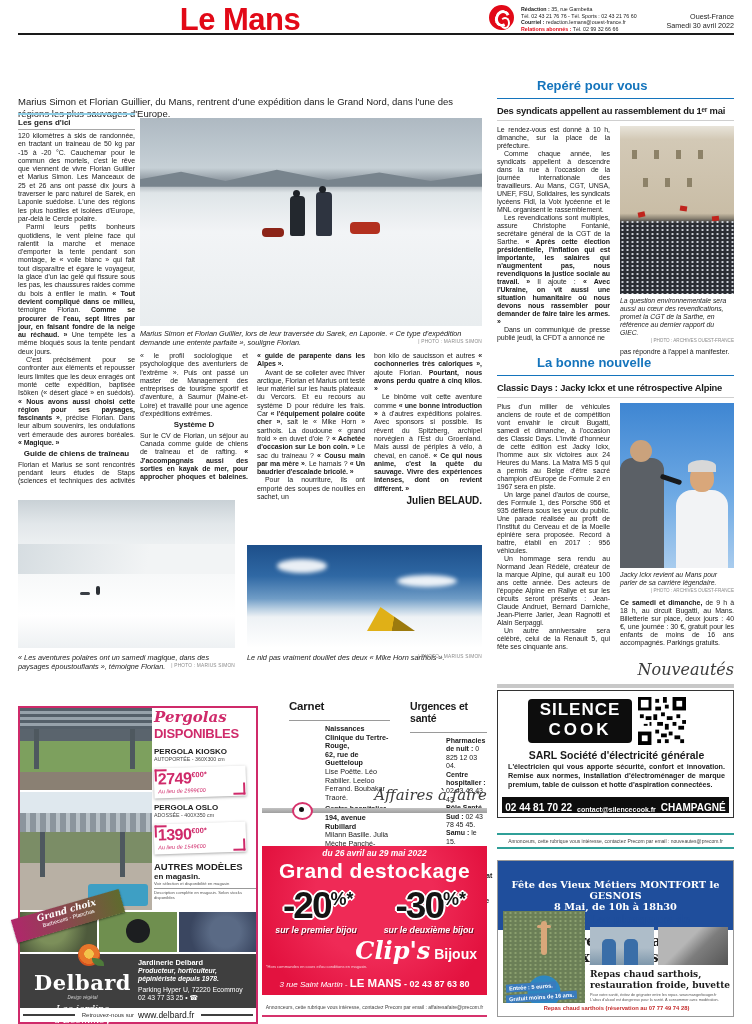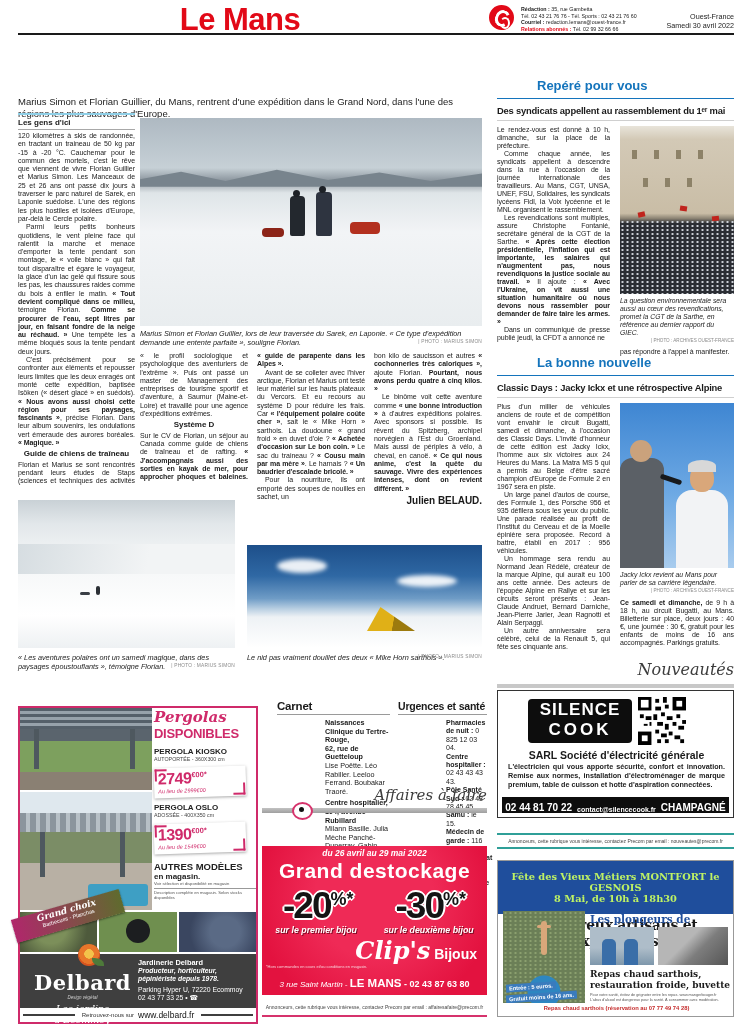--- a/index.html
+++ b/index.html
@@ -70,21 +70,21 @@
   .art-title{position:absolute;left:0;width:240px;font-size:9.4px;font-weight:bold;letter-spacing:-0.2px;white-space:nowrap;}
   .gray-rule{position:absolute;left:0;width:237px;height:1px;background:#cfcfcf;}
   .rbody{font-size:7px;line-height:8px;text-align:justify;letter-spacing:-0.05px;}
   .rbody .p{margin:0;}
   .rbody .p.ind{text-indent:7px;}
   .rcap{font-style:italic;font-size:6.8px;line-height:7.9px;color:#222;}
   .rcredit{display:block;text-align:right;font-size:4.6px;color:#8a8a8a;text-transform:uppercase;font-style:normal;margin-top:1px;}
   .nouveautes{font-family:"DejaVu Serif",serif;font-style:italic;font-size:16px;color:#3c3c3c;text-align:right;}
   .dbl-rule{height:7px;border-top:4px solid #c8c8c8;border-bottom:2px solid #2f9f98;}
   
-  .mini-head{font-size:11.5px;font-weight:bold;letter-spacing:-0.2px;border-bottom:1px solid #9a9a9a;padding-bottom:2px;margin-bottom:4px;}
+  .mini-head{font-size:11.5px;font-weight:bold;letter-spacing:-0.2px;border-bottom:1px solid #9a9a9a;padding-bottom:8px;margin-bottom:4px;margin-left:12px;}
   .mini-body{font-size:7.2px;line-height:8.6px;margin-left:48px;}
   .mini-body .b{font-weight:bold;}
   .affaires{font-family:"DejaVu Serif",serif;font-style:italic;font-size:15px;color:#3c3c3c;text-align:right;}
   .aff-bar{height:5px;background:linear-gradient(180deg,#c2c2c2,#9f9f9f);position:relative;}
   .eye{position:absolute;left:30px;top:-6px;width:17px;height:14px;background:#fff;border:2px solid #d6336c;border-radius:50%;}
   .eye::before{content:"";position:absolute;left:5px;top:3px;width:5px;height:5px;border-radius:50%;background:#111;}
   
   .ad-pergola{left:18px;top:706px;width:240px;height:318px;border:2px solid #cf2a6a;background:#fff;box-sizing:border-box;}
   .pg-ph1{left:0;top:0;width:132px;height:82px;background:linear-gradient(180deg,#b9c2c8 0 26%,#5a646d 26% 40%,#7da05e 40% 78%,#8a8073 78% 100%);}
   .pg-ph1 .slats{position:absolute;left:0;top:0;width:100%;height:26%;background:repeating-linear-gradient(180deg,#55606a 0 3px,#97a2ab 3px 6px);}
@@ -155,21 +155,21 @@
   .sc-qr{position:absolute;left:140px;top:6px;width:48px;height:48px;}
   .sc-title{position:absolute;left:0;top:58px;width:237px;text-align:center;font-size:10.5px;font-weight:bold;}
   .sc-desc{position:absolute;left:10px;top:72px;width:217px;font-size:7.2px;line-height:8.8px;font-weight:bold;color:#222;text-align:justify;}
   .sc-strip{position:absolute;left:4px;bottom:4px;width:227px;height:16px;background:#0d0d0d;color:#fff;display:flex;align-items:flex-end;justify-content:center;gap:5px;box-sizing:border-box;}
   .sc-strip .t{font-size:10px;font-weight:bold;}
   .sc-strip .e{font-size:7px;font-weight:bold;}
   .sc-strip .c{font-size:10px;font-weight:bold;}
   .teal-note{left:497px;top:833px;width:237px;border-top:2px solid #2f9f98;border-bottom:2px solid #2f9f98;padding:3px 0;}
   
   .ad-fete{left:497px;top:860px;width:237px;height:157px;border:1px solid #999;box-sizing:border-box;background:#fff;}
-  .fete-banner{background:#1f4e9c;color:#bef264;text-align:center;font-family:"DejaVu Serif",serif;font-weight:bold;padding:10px 0;}
+  .fete-banner{background:#1f4e9c;color:#ffffff;text-align:center;font-family:"DejaVu Serif",serif;font-weight:bold;padding:18px 0;}
   .fete-banner .b1{font-size:9.8px;}
   .fete-banner .b2{font-size:9.8px;}
   .fete-title{text-align:center;font-family:"DejaVu Serif",serif;font-weight:bold;font-size:14px;margin-top:3px;letter-spacing:-0.3px;}
   .fete-sub{position:absolute;left:92px;top:52px;font-family:"DejaVu Serif",serif;font-weight:bold;font-size:10.5px;color:#1f4e9c;}
   .dive-ph{left:5px;top:50px;width:82px;height:92px;background:radial-gradient(circle at 50% 85%,#2e86c1 0 18%,transparent 19%),#6b7f57;background-image:radial-gradient(circle at 50% 88%,#2e86c1 0 16px,transparent 17px),radial-gradient(circle at 50% 50%,#8ba06f 0 0.8px,transparent 1.4px);background-size:100% 100%,5px 4px;}
   .diver{position:absolute;left:38px;top:10px;width:6px;height:34px;background:#d9a77a;border-radius:3px;}
   .diver::before{content:"";position:absolute;left:-4px;top:4px;width:14px;height:3px;background:#d9a77a;border-radius:2px;}
   .entry-tag{position:absolute;background:#3a7bbd;color:#fff;font-size:5.6px;font-weight:bold;padding:1px 3px;transform:rotate(-4deg);white-space:nowrap;}
   .fete-ph1{left:92px;top:66px;width:64px;height:38px;background:linear-gradient(180deg,#aebdc9 0 55%,#7e97ab 100%);}
   .fete-ph1::before,.fete-ph1::after{content:"";position:absolute;bottom:0;width:14px;height:26px;background:#3a6ea8;border-radius:5px 5px 0 0;}

